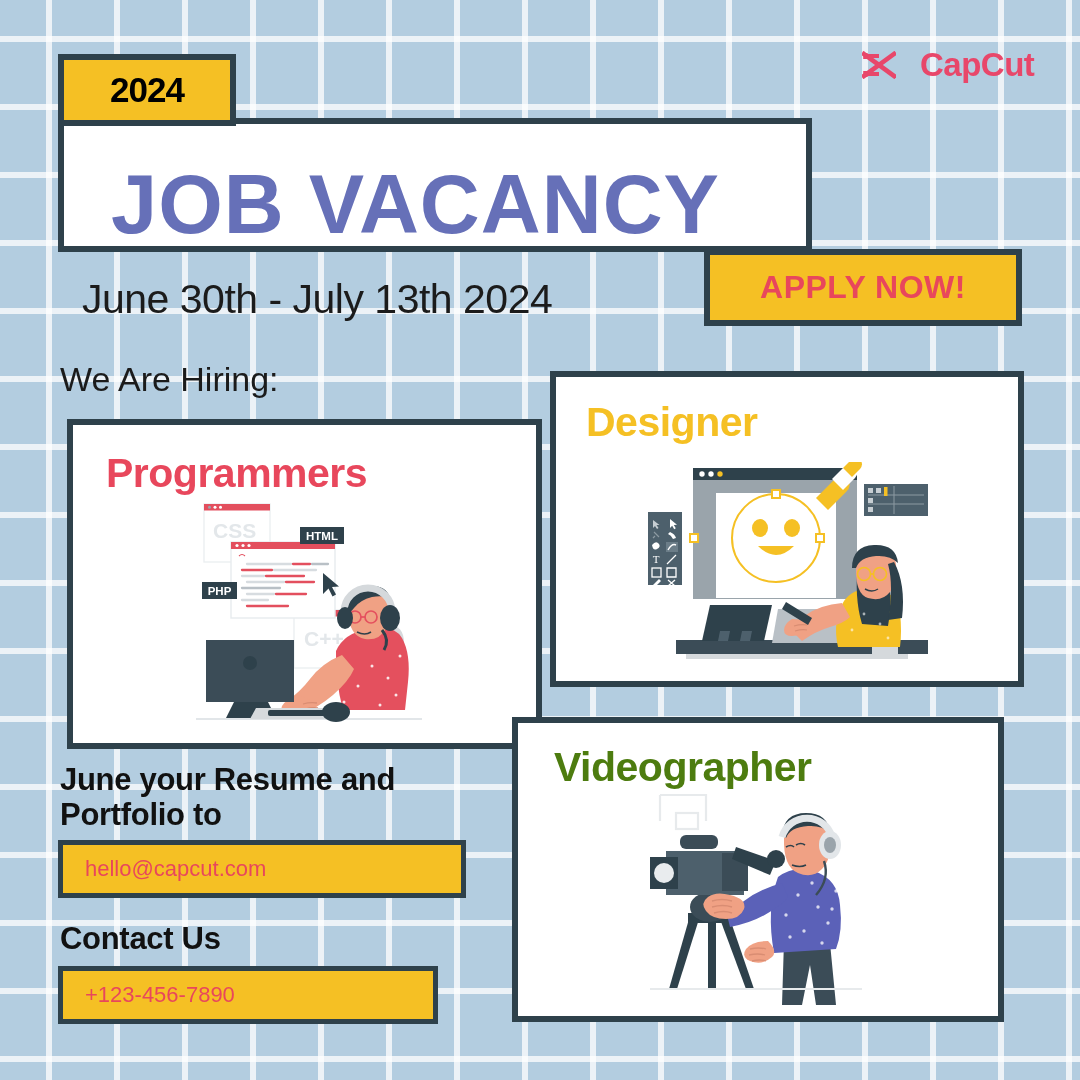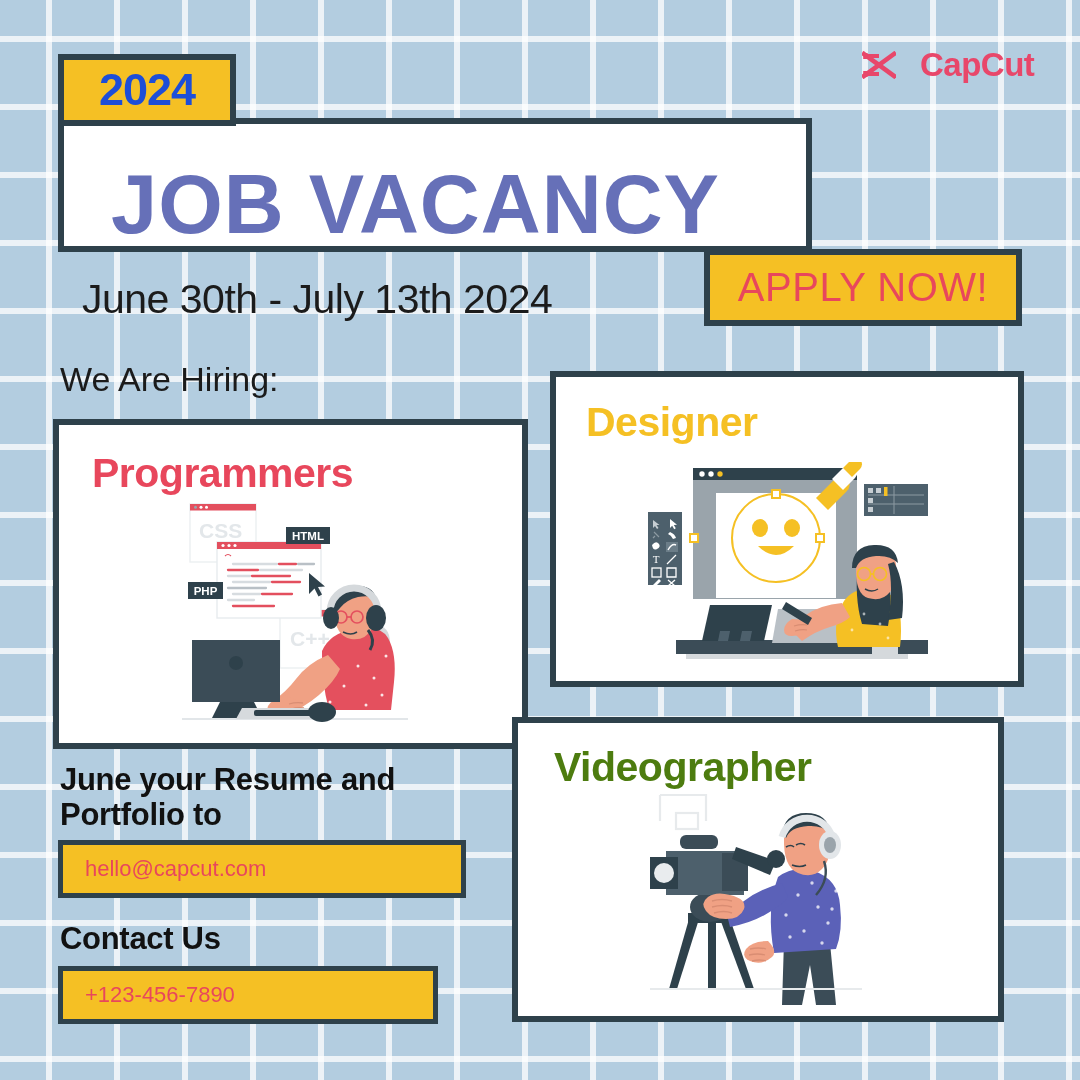--- a/index.html
+++ b/index.html
@@ -32,21 +32,21 @@
     color:#e8476a;
   }
   .year-tab {
     position:absolute; left:58px; top:54px;
     width:178px; height:72px;
     background:#f5c024; border:6px solid #2e414b;
     display:flex; align-items:center; justify-content:center;
     z-index:3;
   }
   .year-tab span {
-    font-size:45px; font-weight:bold; color:#1d4ed8; letter-spacing:-1px;
+    font-size:35px; font-weight:bold; color:#000000; letter-spacing:-1px;
   }
   .title-box {
     position:absolute; left:58px; top:118px;
     width:754px; height:134px;
     background:#fff; border:6px solid #2e414b;
     display:flex; align-items:flex-end;
     z-index:2;
   }
   .title-box h1 {
     font-size:83px; font-weight:bold; color:#6670b8;
@@ -57,35 +57,35 @@
     font-size:41px; color:#1b1b1b; letter-spacing:-.5px;
   }
   .apply-btn {
     position:absolute; left:704px; top:249px;
     width:318px; height:77px;
     background:#f5c024; border:6px solid #2e414b;
     display:flex; align-items:center; justify-content:center;
     z-index:4;
   }
   .apply-btn span {
-    font-size:40px; font-weight:normal; color:#e8475c; letter-spacing:.5px;
+    font-size:32px; font-weight:bold; color:#e8475c; letter-spacing:.5px;
   }
   .hiring-label {
     position:absolute; left:60px; top:360px;
     font-size:34px; color:#1b1b1b;
   }
   
   .card {
     position:absolute;
     background:#fff;
     border:6px solid #2e414b;
     overflow:hidden;
   }
   .card h2 { line-height:1; font-weight:bold; }
-  #card-programmers { left:53px;  top:419px; width:475px; height:330px; z-index:3; }
+  #card-programmers { left:67px;  top:419px; width:475px; height:330px; z-index:3; }
   #card-programmers h2 {
     position:absolute; left:33px; top:28px;
     font-size:41px; color:#e8475c; letter-spacing:-.5px;
   }
   #card-designer    { left:550px; top:371px; width:474px; height:316px; z-index:2; }
   #card-designer h2 {
     position:absolute; left:30px; top:25px;
     font-size:41px; color:#f5c024; letter-spacing:-.5px;
   }
   #card-videographer{ left:512px; top:717px; width:492px; height:305px; z-index:4; }

